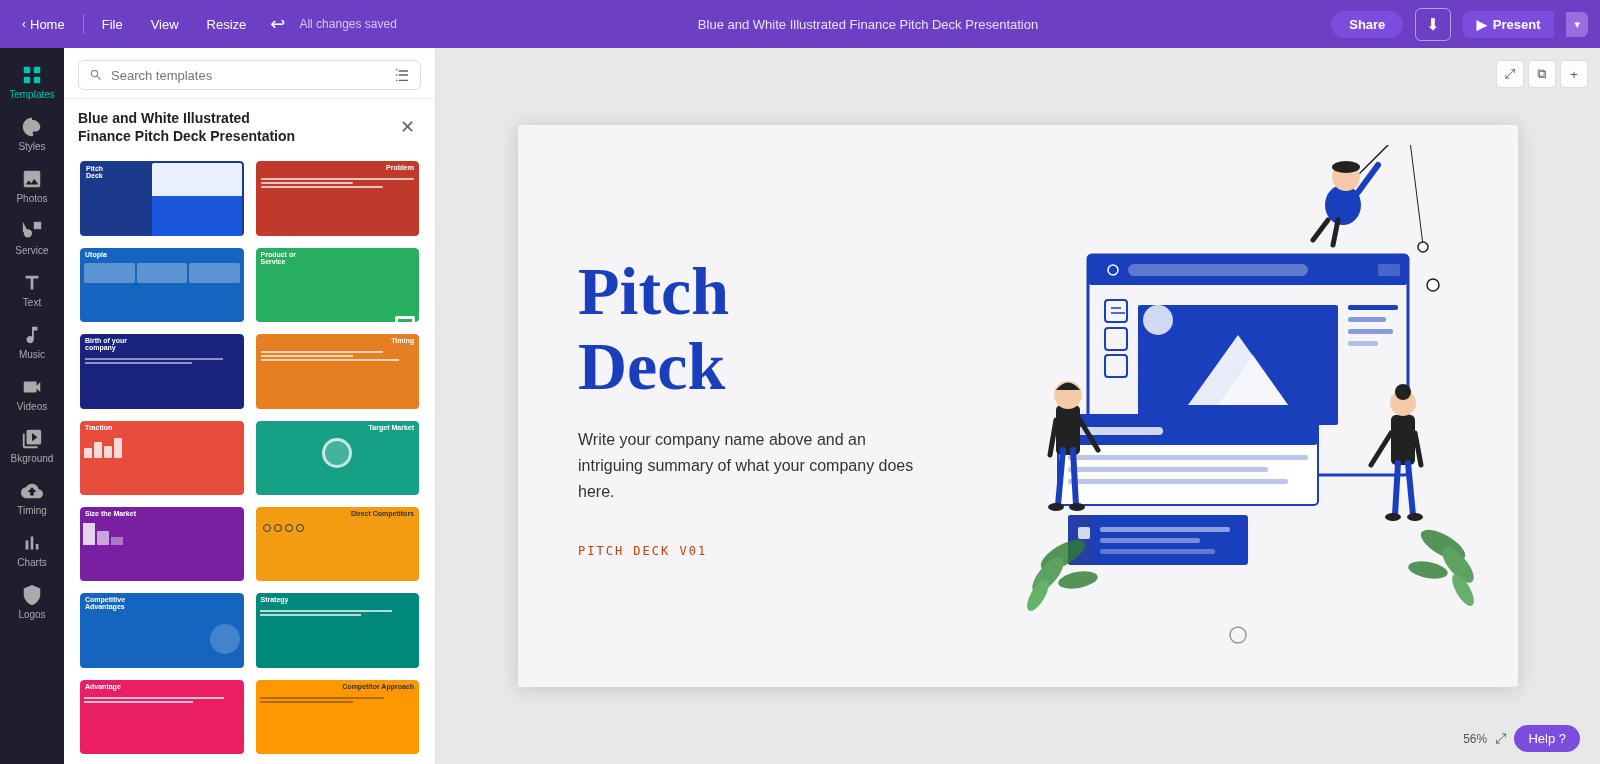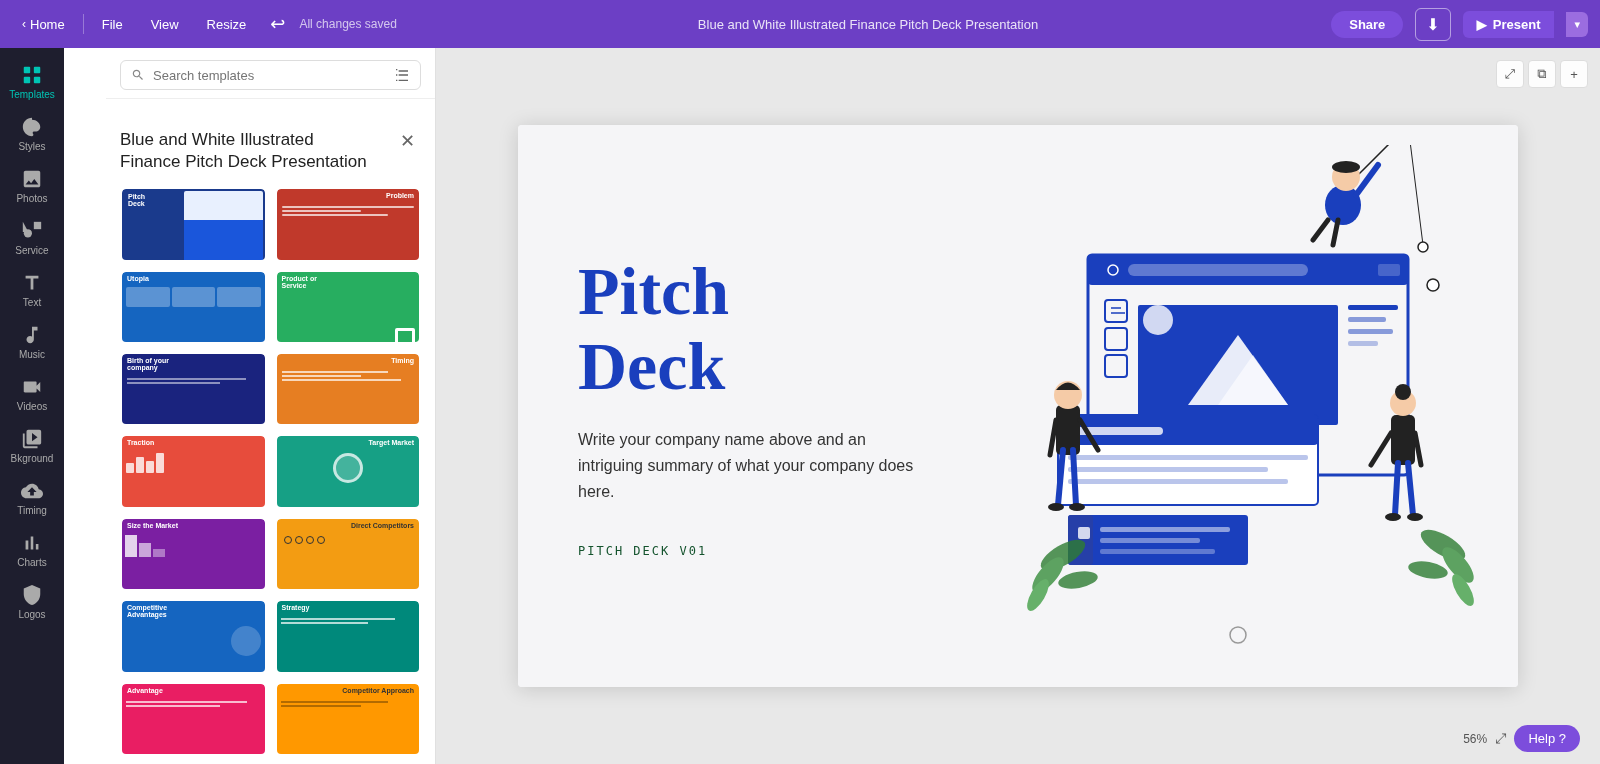--- a/index.html
+++ b/index.html
@@ -97,21 +97,21 @@
       padding: 6px 10px; gap: 8px; background: #fff;
     }
     .search-bar input {
       border: none; outline: none; flex: 1; font-size: 13px; color: #333;
       background: transparent;
     }
     .panel-subtitle {
       display: flex; align-items: center; justify-content: space-between;
       padding: 10px 14px 6px;
     }
-    .panel-subtitle-text { font-size: 17px; font-weight: 400; color: #222; flex: 1; line-height: 1.3; margin-top: 20px; }
+    .panel-subtitle-text { font-size: 14px; font-weight: 700; color: #222; flex: 1; line-height: 1.3; }
     .close-btn { cursor: pointer; font-size: 18px; color: #666; padding: 2px 6px; }
 
     
     .template-grid {
       overflow-y: auto;
       flex: 1;
       padding: 8px 14px;
       display: grid;
       grid-template-columns: 1fr 1fr;
       gap: 8px;
@@ -218,21 +218,21 @@
     .slide-pitch-subtitle {
       font-size: 16px;
       color: #333;
       line-height: 1.6;
       max-width: 340px;
     }
     .slide-pitch-code {
       margin-top: 40px;
       font-family: monospace;
       font-size: 12px;
-      color: #14532d;
+      color: #c2410c;
       letter-spacing: 2px;
     }
 
     .slide-illustration {
       position: absolute;
       right: 30px;
       top: 20px;
       width: 480px;
       height: 520px;
     }
@@ -382,21 +382,21 @@
 
     <div class="nav-item">
       <svg viewBox="0 0 24 24" fill="currentColor">
         <path d="M12 1L3 5v6c0 5.55 3.84 10.74 9 12 5.16-1.26 9-6.45 9-12V5l-9-4z"></path>
       </svg>
       <span>Logos</span>
     </div>
 
   </div>
 
-  <div class="templates-panel" style="position:relative;padding-left:42px;">
+  <div class="templates-panel" style="position:relative;">
     <div class="panel-header">
       <div class="search-bar">
         <svg width="14" height="14" viewBox="0 0 24 24" fill="#888">
           <path d="M15.5 14h-.79l-.28-.27C15.41 12.59 16 11.11 16 9.5 16 5.91 13.09 3 9.5 3S3 5.91 3 9.5 5.91 16 9.5 16c1.61 0 3.09-.59 4.23-1.57l.27.28v.79l5 4.99L20.49 19l-4.99-5zm-6 0C7.01 14 5 11.99 5 9.5S7.01 5 9.5 5 14 7.01 14 9.5 11.99 14 9.5 14z"></path>
         </svg>
         <input type="text" placeholder="Search templates" style="">
         <svg width="16" height="16" viewBox="0 0 24 24" fill="#666">
           <path d="M3 5h2V3H3v2zm0 8h2v-2H3v2zm0 8h2v-2H3v2zm4-16v2h14V5H7zm0 8h14v-2H7v2zm0 8h14v-2H7v2z"></path>
         </svg>
       </div>

